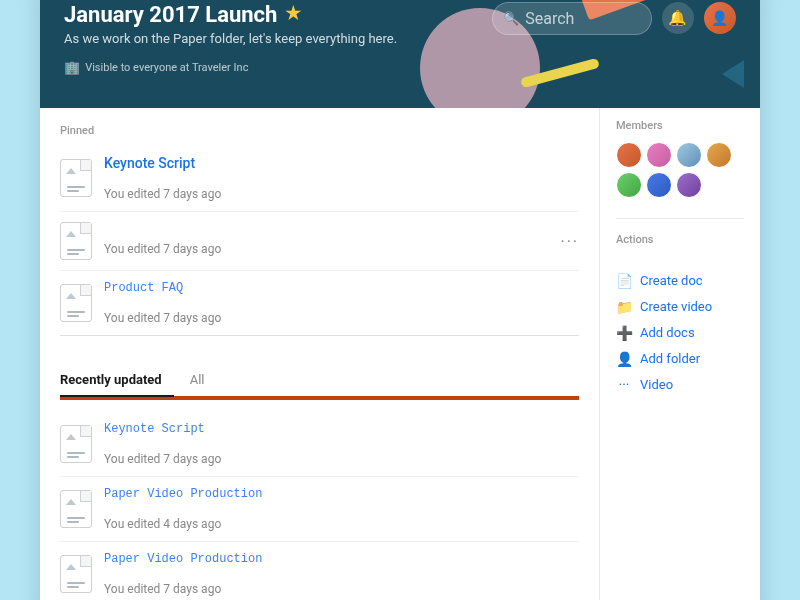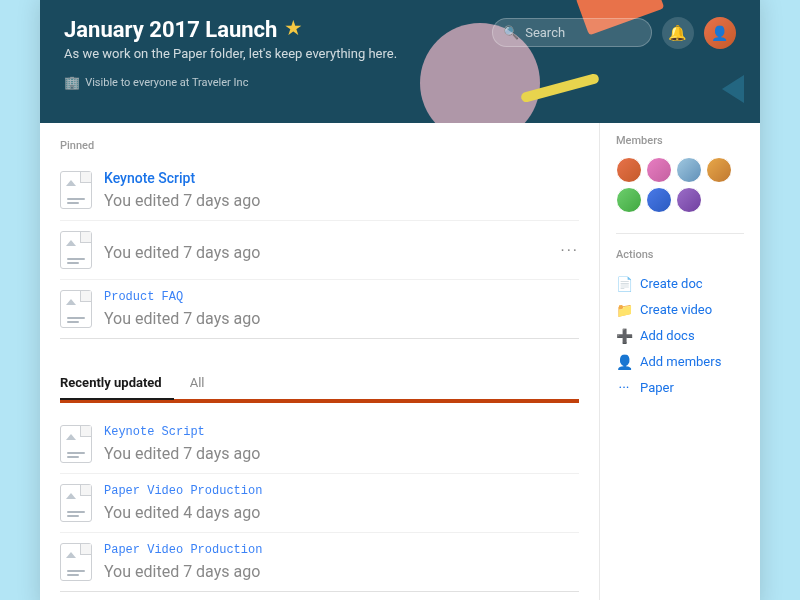--- a/index.html
+++ b/index.html
@@ -120,21 +120,21 @@
       gap: 6px;
       width: 160px;
       cursor: text;
     }
     .search-box .search-icon {
       color: rgba(255,255,255,0.7);
       font-size: 13px;
     }
     .search-box span {
       color: rgba(255,255,255,0.7);
-      font-size: 13px;
+      font-size: 16px;
     }
     .bell-btn {
       background: rgba(255,255,255,0.15);
       border: none;
       border-radius: 50%;
       width: 32px;
       height: 32px;
       display: flex;
       align-items: center;
       justify-content: center;
@@ -242,23 +242,23 @@
       cursor: pointer;
     }
     .doc-name-black {
       font-size: 12px;
       color: #3b82f6;
       font-weight: 500;
       cursor: pointer;
       font-family: Liberation Mono, monospace;
     }
     .doc-meta {
-      font-size: 16px;
+      font-size: 12px;
       color: #888;
-      margin-top: 5px;
+      margin-top: 16px;
     }
     .doc-star {
       font-size: 13px;
       color: #ccc;
       margin-left: 6px;
     }
     .doc-more {
       font-size: 16px;
       color: #888;
       cursor: pointer;
@@ -319,21 +319,21 @@
     .member-avatar-3 { background: linear-gradient(135deg, #a0c8e0, #6090b8); }
     .member-avatar-4 { background: linear-gradient(135deg, #e8a84a, #c07830); }
     .member-avatar-5 { background: linear-gradient(135deg, #6ecf6e, #40a840); }
     .member-avatar-6 { background: linear-gradient(135deg, #4a7ae8, #2a5ac0); }
     .member-avatar-7 { background: linear-gradient(135deg, #9c6ec8, #7040a0); }
     .divider { border: none; border-top: 1px solid #e8e8e8; margin-bottom: 14px; }
     .actions-section-label {
       font-size: 11px;
       color: #999;
       font-weight: 500;
-      margin-bottom: 10px;
+      margin-bottom: 22px;
     }
     .action-item {
       display: flex;
       align-items: center;
       gap: 8px;
       padding: 5px 0;
       cursor: pointer;
       color: #1a73e8;
       font-size: 13px;
     }
@@ -492,21 +492,21 @@
       <div class="action-item">
         <span class="action-icon">📁</span>
         <span>Create video</span>
       </div>
       <div class="action-item">
         <span class="action-icon">➕</span>
         <span>Add docs</span>
       </div>
       <div class="action-item">
         <span class="action-icon">👤</span>
-        <span>Add members</span>
+        <span>Add folder</span>
       </div>
       <div class="action-item">
         <span class="action-icon">···</span>
-        <span>Paper</span>
+        <span>Video</span>
       </div>
     </div>
   </div>
 </div>
 
 </body></html>

